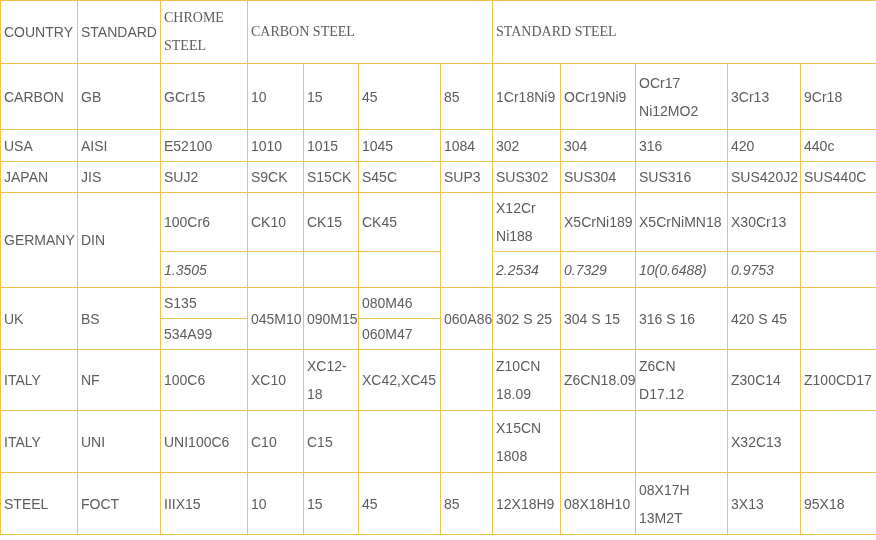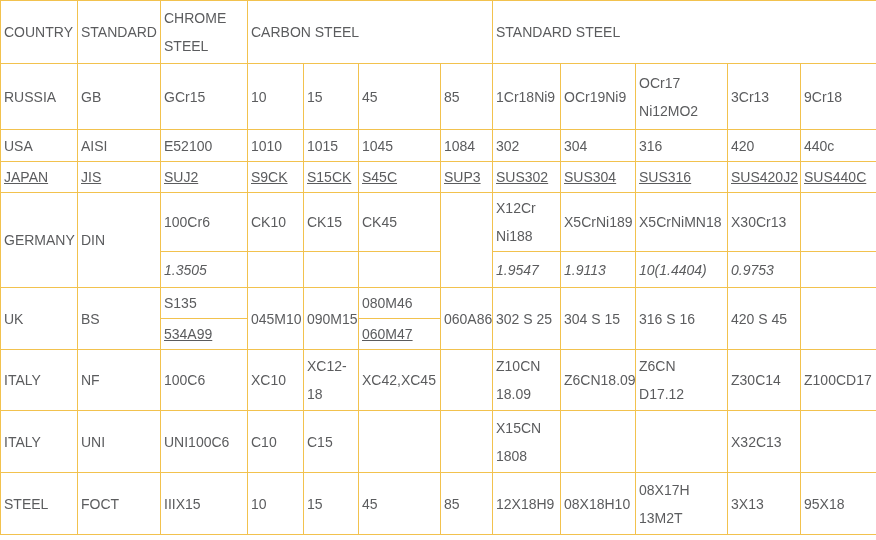--- a/index.html
+++ b/index.html
@@ -15,25 +15,25 @@
   }
   table.steel td {
     border: 1px solid #f2c24e;
     padding: 1px 3px;
     line-height: 28px;
     white-space: pre-line;
     overflow: hidden;
     vertical-align: middle;
     text-align: left;
   }
-  td.center { text-align: center; }
+  td.center { text-align: center; font-family: Liberation Serif, serif; }
   tr.h63 { height: 63px; }
   tr.h66 { height: 66px; }
   tr.h32 { height: 32px; }
-  tr.h31 { height: 31px; text-decoration: underline; }
+  tr.h31 { height: 31px; }
   tr.h59 { height: 59px; }
   tr.h36 { height: 36px; font-style: italic; }
   tr.h29 { height: 29px; }
   tr.h61 { height: 61px; }
   tr.h62 { height: 62px; }
 </style>
 </head>
 <body>
 
 <div class="page">
@@ -56,21 +56,21 @@
       <tr class="h63">
         <td>COUNTRY</td>
         <td>STANDARD</td>
         <td class="center">CHROME
 STEEL</td>
         <td class="center" colspan="4">CARBON STEEL</td>
         <td class="center" colspan="5">STANDARD STEEL</td>
       </tr>
 
       <tr class="h66">
-        <td>RUSSIA</td>
+        <td>CARBON</td>
         <td>GB</td>
         <td>GCr15</td>
         <td>10</td>
         <td>15</td>
         <td>45</td>
         <td>85</td>
         <td>1Cr18Ni9</td>
         <td>OCr19Ni9</td>
         <td>OCr17
 Ni12MO2</td>
@@ -121,23 +121,23 @@
         <td>X5CrNi189</td>
         <td>X5CrNiMN18</td>
         <td>X30Cr13</td>
         <td></td>
       </tr>
       <tr class="h36">
         <td>1.3505</td>
         <td></td>
         <td></td>
         <td></td>
-        <td>1.9547</td>
-        <td>1.9113</td>
-        <td>10(1.4404)</td>
+        <td>2.2534</td>
+        <td>0.7329</td>
+        <td>10(0.6488)</td>
         <td>0.9753</td>
         <td></td>
       </tr>
 
       <tr class="h29">
         <td rowspan="2">UK</td>
         <td rowspan="2">BS</td>
         <td>S135</td>
         <td rowspan="2">045M10</td>
         <td rowspan="2">090M15</td>

